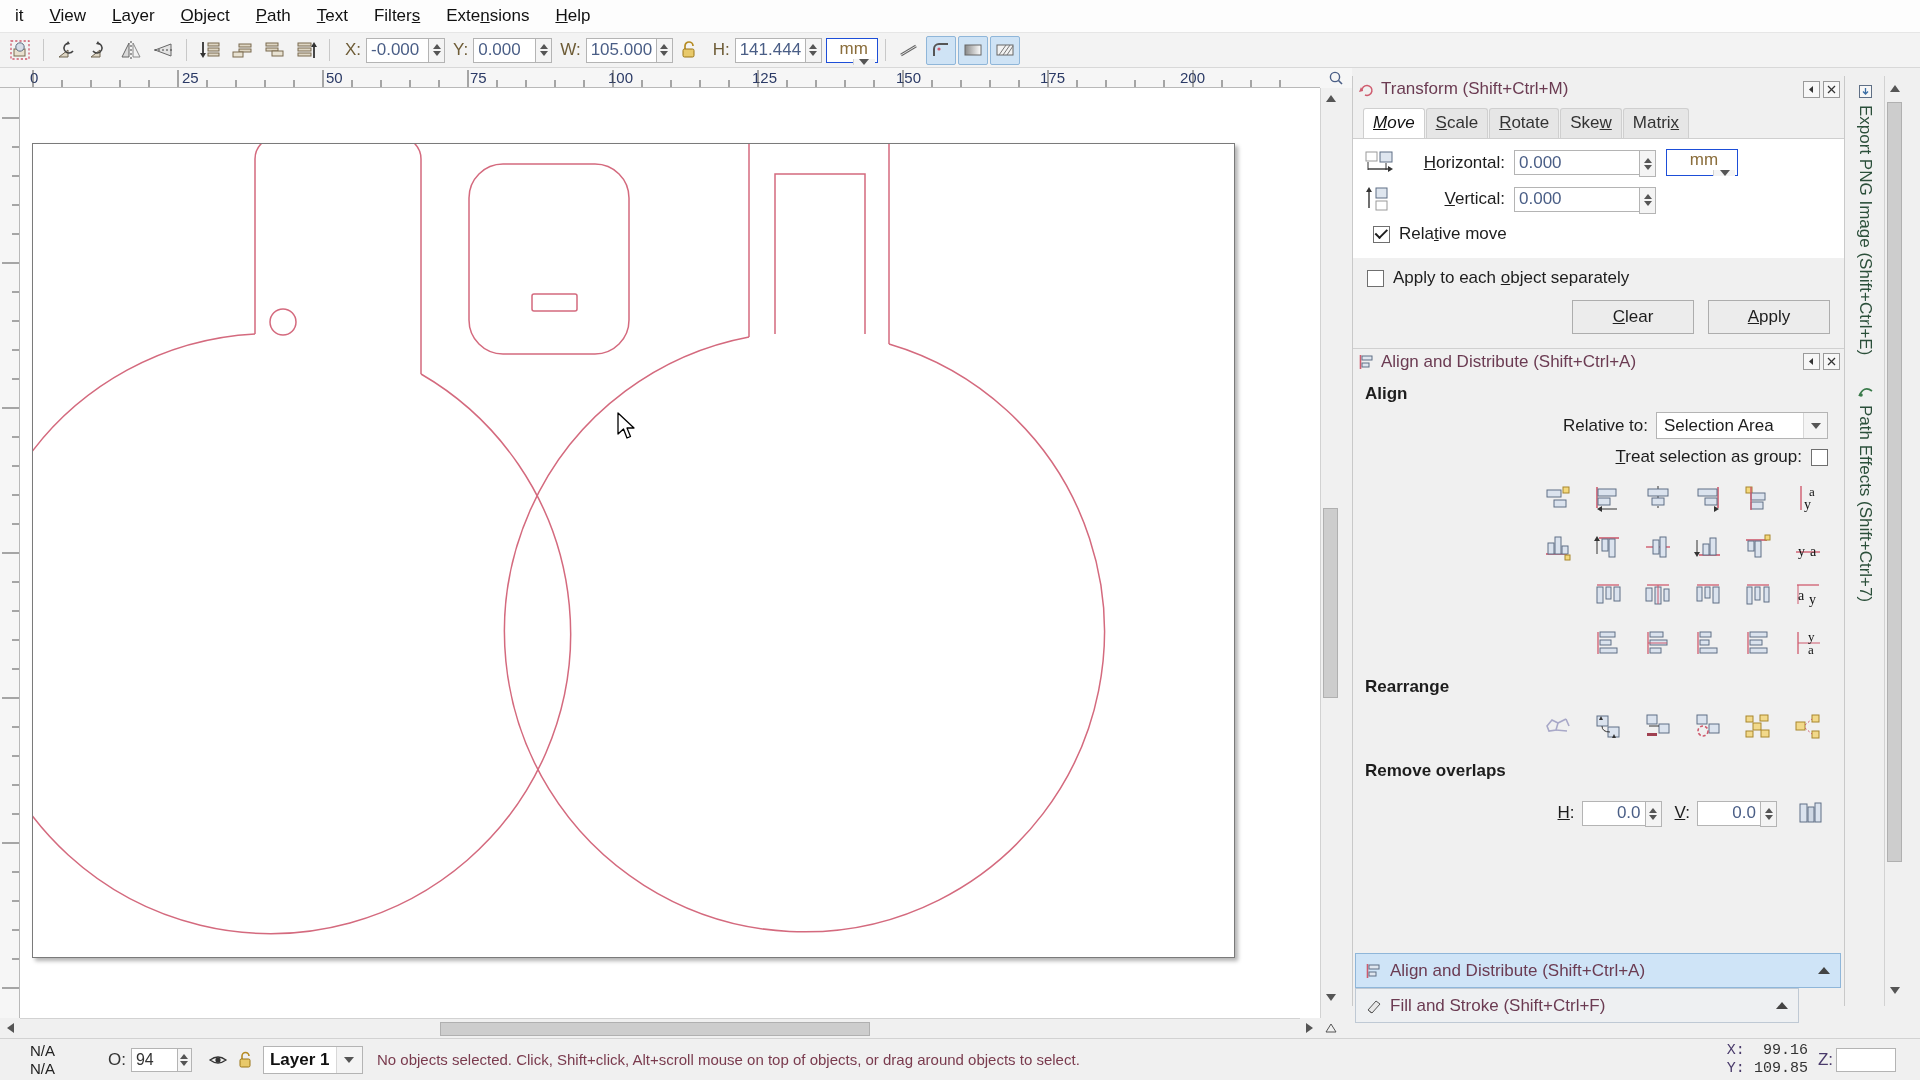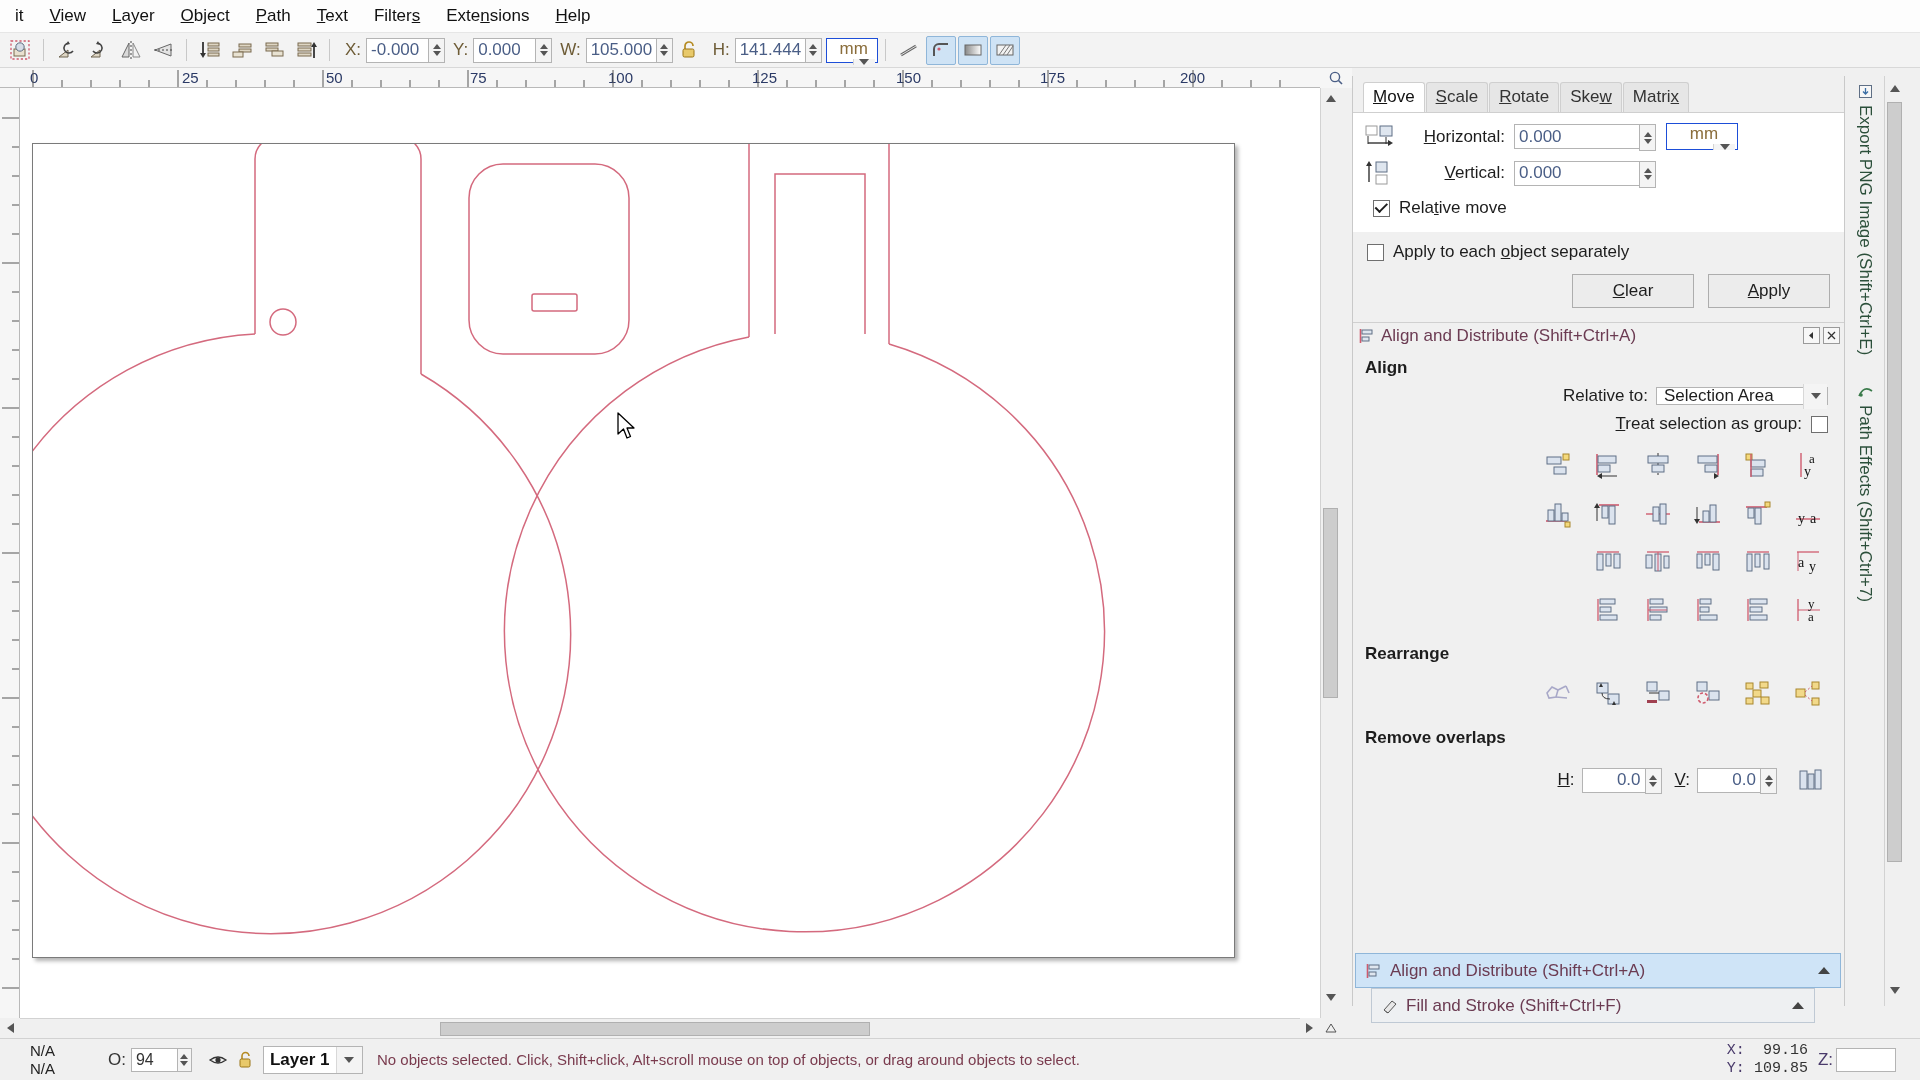--- a/index.html
+++ b/index.html
@@ -102,42 +102,42 @@
     width:17px;height:17px;border:1px solid #9a9a9a;background:#f7f7f7;
     display:flex;align-items:center;justify-content:center;font-size:10px;color:#333;
   }
   .panelbody { background:#f0f0f0; }
 
   .tabrow { display:flex; gap:1px; padding:6px 8px 0 10px; border-bottom:1px solid #cfcfcf; }
   .tab {
     padding:4px 9px 5px; font-size:17px; color:#333; background:#e6e6e6;
     border:1px solid #cfcfcf; border-bottom:none; border-radius:3px 3px 0 0;
   }
-  .tab.sel { background:#fff; color:#111; position:relative; top:0; }
+  .tab.sel { background:#fff; color:#111; position:relative; top:0;font-style:italic; }
 
   .movegrid { padding:10px 12px 6px 12px; background:#fff; }
   .moverow { display:flex; align-items:center; margin-bottom:10px; }
   .mlabel { font-size:17px; color:#1d1d1d; width:108px; text-align:right; margin-right:9px; }
   .micon { width:32px; display:flex; align-items:center; justify-content:flex-start; }
   .m-input { width:125px; height:27px; border:1px solid #b4b4b4; border-right:none; background:#fff;
              font-size:17px; color:#4a5e86; padding:0 5px; font-family:"Liberation Sans",sans-serif; }
   .chkrow { display:flex; align-items:center; gap:9px; font-size:17px; }
   .chk { width:17px;height:17px;border:1px solid #6f6f6f;background:#fff;display:flex;align-items:center;justify-content:center;}
   .chk.checked::after{ content:""; width:10px;height:5px;border-left:2px solid #1d1d1d;border-bottom:2px solid #1d1d1d;
                        transform:rotate(-45deg) translate(1px,-2px); }
   .btnrow { display:flex; justify-content:flex-end; gap:14px; padding:12px 14px 14px; }
   .gbtn {
     min-width:122px; height:34px; border:1px solid #adadad; background:#ececec;
     display:flex;align-items:center;justify-content:center; font-size:17px; color:#1d1d1d;
   }
 
   .secthead { font-size:17px; font-weight:bold; color:#1d1d1d; padding:10px 0 6px 12px; }
   .reltorow { display:flex; align-items:center; justify-content:flex-end; padding:2px 16px 6px 0; gap:8px; }
   .combo {
-    height:18px; min-width:172px; border:1px solid #b4b4b4; background:#fff;
+    height:27px; min-width:172px; border:1px solid #b4b4b4; background:#fff;
     display:flex; align-items:center; padding-left:7px; font-size:17px; color:#1d1d1d;
   }
   .combo .arrowbox{ width:24px;height:25px;background:#f4f4f4;border-left:1px solid #d8d8d8;margin-left:auto;
                     display:flex;align-items:center;justify-content:center;}
   .grouprow { display:flex; align-items:center; justify-content:flex-end; gap:9px; padding:2px 16px 8px 0; font-size:17px;}
   .iconrow { display:flex; justify-content:flex-end; gap:10px; padding:4px 16px 4px 0; }
   .abtn { width:40px;height:40px;display:flex;align-items:center;justify-content:center;border:1px solid transparent;border-radius:2px;}
 
   .overlaprow { display:flex; align-items:center; justify-content:flex-end; gap:7px; padding:6px 14px 8px 0; }
   .ov-label { font-size:17px; color:#1d1d1d; }
@@ -527,20 +527,42 @@
       </svg>
   </div>
   <div style="position:absolute;left:1322px;top:1018px;width:18px;height:20px;display:flex;align-items:center;justify-content:center">
     <svg width="14" height="12" viewBox="0 0 14 12">
         <path d="M2 10 L7 2 L12 10 Z" fill="none" stroke="#555"></path>
       </svg>
   </div>
 
   <div class="dock">
 
+    <div class="dlgtitle">
+      <span>
+        <svg width="16" height="16" viewBox="0 0 16 16">
+          <path d="M3 10 a5 5 0 1 1 3 4" fill="none" stroke="#cf5b6e" stroke-width="1.5"></path>
+          <path d="M2 6 l2 4 -4 1 z" fill="#cf5b6e"></path>
+        </svg>
+      </span>
+      <span>Transform (Shift+Ctrl+M)</span>
+      <span class="tspacer">
+        <span class="minibtn">
+          <svg width="9" height="9" viewBox="0 0 9 9">
+              <path d="M6 1 L2 4.5 L6 8 Z" fill="#333"></path>
+            </svg>
+        </span>
+        <span class="minibtn">
+          <svg width="9" height="9" viewBox="0 0 9 9">
+              <line x1="1" y1="1" x2="8" y2="8" stroke="#333" stroke-width="1.3"></line>
+              <line x1="8" y1="1" x2="1" y2="8" stroke="#333" stroke-width="1.3"></line>
+            </svg>
+        </span>
+      </span>
+    </div>
 
     <div class="panelbody">
       <div class="tabrow">
         <div class="tab sel"><u>M</u><span>ove</span></div>
         <div class="tab"><u>S</u><span>cale</span></div>
         <div class="tab"><u>R</u><span>otate</span></div>
         <div class="tab"><span>Ske</span><u>w</u></div>
         <div class="tab"><span>Matri</span><u>x</u></div>
       </div>
 
@@ -937,21 +959,21 @@
         <svg width="16" height="16" viewBox="0 0 16 16">
           <line x1="1.5" y1="1" x2="1.5" y2="15" stroke="#cf5b6e" stroke-width="1.6"></line>
           <rect x="3" y="2" width="10" height="4" fill="#dfe6ef" stroke="#5f6f85"></rect>
           <rect x="3" y="9" width="7" height="4" fill="#dfe6ef" stroke="#5f6f85"></rect>
         </svg>
       </span>
       <span>Align and Distribute (Shift+Ctrl+A)</span>
       <span class="caretup"></span>
     </div>
 
-    <div class="dockbar plain" style="position:absolute;left:18px;top:912px;width:444px">
+    <div class="dockbar plain" style="position:absolute;left:2px;top:912px;width:444px">
       <span>
         <svg width="16" height="16" viewBox="0 0 16 16">
           <path d="M2 12 L10 3 L14 6 L6 15 Z" fill="#e8e8e8" stroke="#555"></path>
           <path d="M2 12 L5 15 L6 15" fill="#444"></path>
         </svg>
       </span>
       <span>Fill and Stroke (Shift+Ctrl+F)</span>
       <span class="caretup"></span>
     </div>
   </div>

